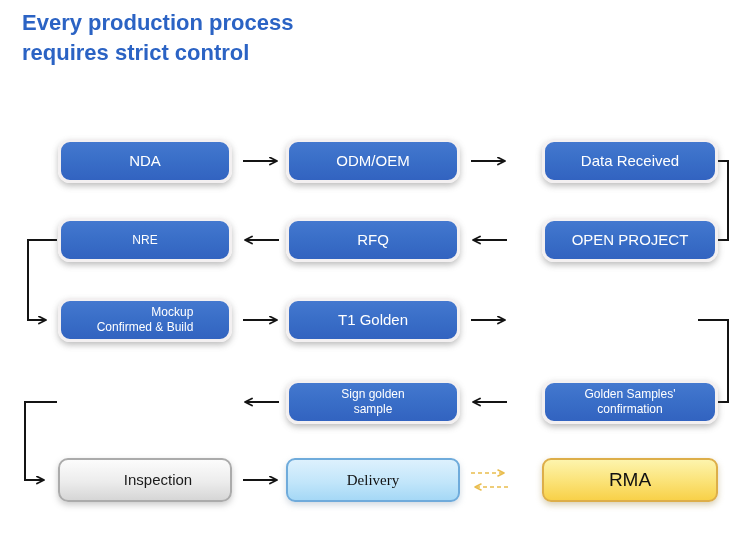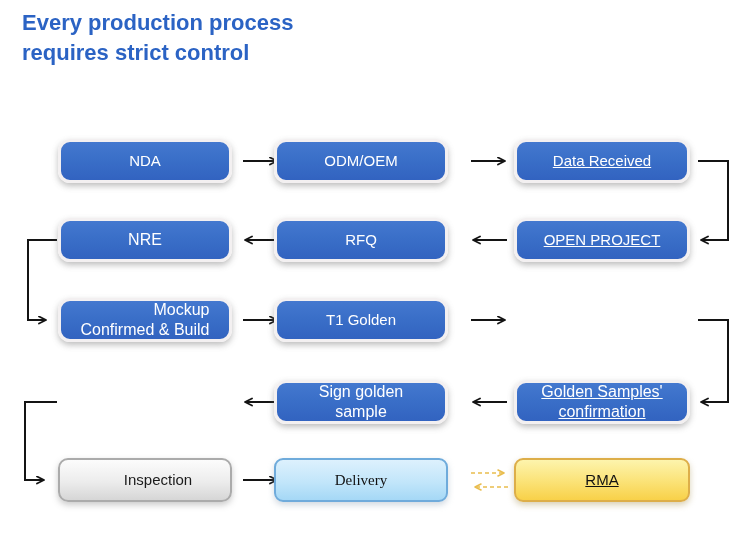--- a/index.html
+++ b/index.html
@@ -10,38 +10,38 @@
          font-size:22px;font-weight:700;color:#2b63c4;line-height:1.38;}
   .title div{white-space:nowrap;}
 
   .arrows-layer{position:absolute;left:0;top:0;width:750px;height:538px;pointer-events:none;}
 
   .box{position:absolute;height:44px;box-sizing:border-box;
        display:flex;align-items:center;justify-content:center;text-align:center;}
   .box .lbl{white-space:pre-line;line-height:1.22;}
 
   .c1{left:58px;width:174px;text-align:right;}
-  .c2{left:274px;width:174px;}
-  .c3{left:514px;width:176px;text-decoration:underline;}
+  .c2{left:286px;width:174px;}
+  .c3{left:542px;width:176px;}
   .r1{top:139px;} .r2{top:218px;} .r3{top:298px;} .r4{top:380px;} .r5{top:458px;}
 
   .blue{background:linear-gradient(180deg,#4478cf 0%,#3a6fc8 45%,#3263c0 100%);
         border:3px solid #f3f0f1;border-radius:12px;color:#ffffff;font-size:15px;
         box-shadow:0 3px 6px rgba(110,110,110,.45);}
-  .small-label .lbl{font-size:16px;}
-  .two-line .lbl{font-size:16px;}
+  .small-label .lbl{font-size:12px;}
+  .two-line .lbl{font-size:12px;}
 
   .gray{background:linear-gradient(180deg,#fcfcfc 0%,#ececec 55%,#d6d6d6 100%);
         border:2px solid #ababab;border-radius:10px;color:#1b1b1b;font-size:15px;
         box-shadow:0 3px 6px rgba(140,140,140,.45);padding-left:26px;}
   .lightblue{background:linear-gradient(180deg,#ddf1fd 0%,#c2e6fa 55%,#a5d8f6 100%);
         border:2px solid #6fabdb;border-radius:9px;color:#111111;font-size:15px;
         box-shadow:0 3px 6px rgba(140,160,180,.40);font-family:Liberation Serif, serif;}
   .yellow{background:linear-gradient(180deg,#fdf4ad 0%,#fbe276 55%,#f8d149 100%);
-        border:2px solid #ddae49;border-radius:9px;color:#111111;font-size:15px;
+        border:2px solid #ddae49;border-radius:9px;color:#111111;font-size:19px;
         box-shadow:0 3px 6px rgba(170,150,90,.45);}
 </style>
 </head>
 <body>
 
 <div class="page">
 
   <div class="title">
     <div>Every production process</div>
     <div>requires strict control</div>

